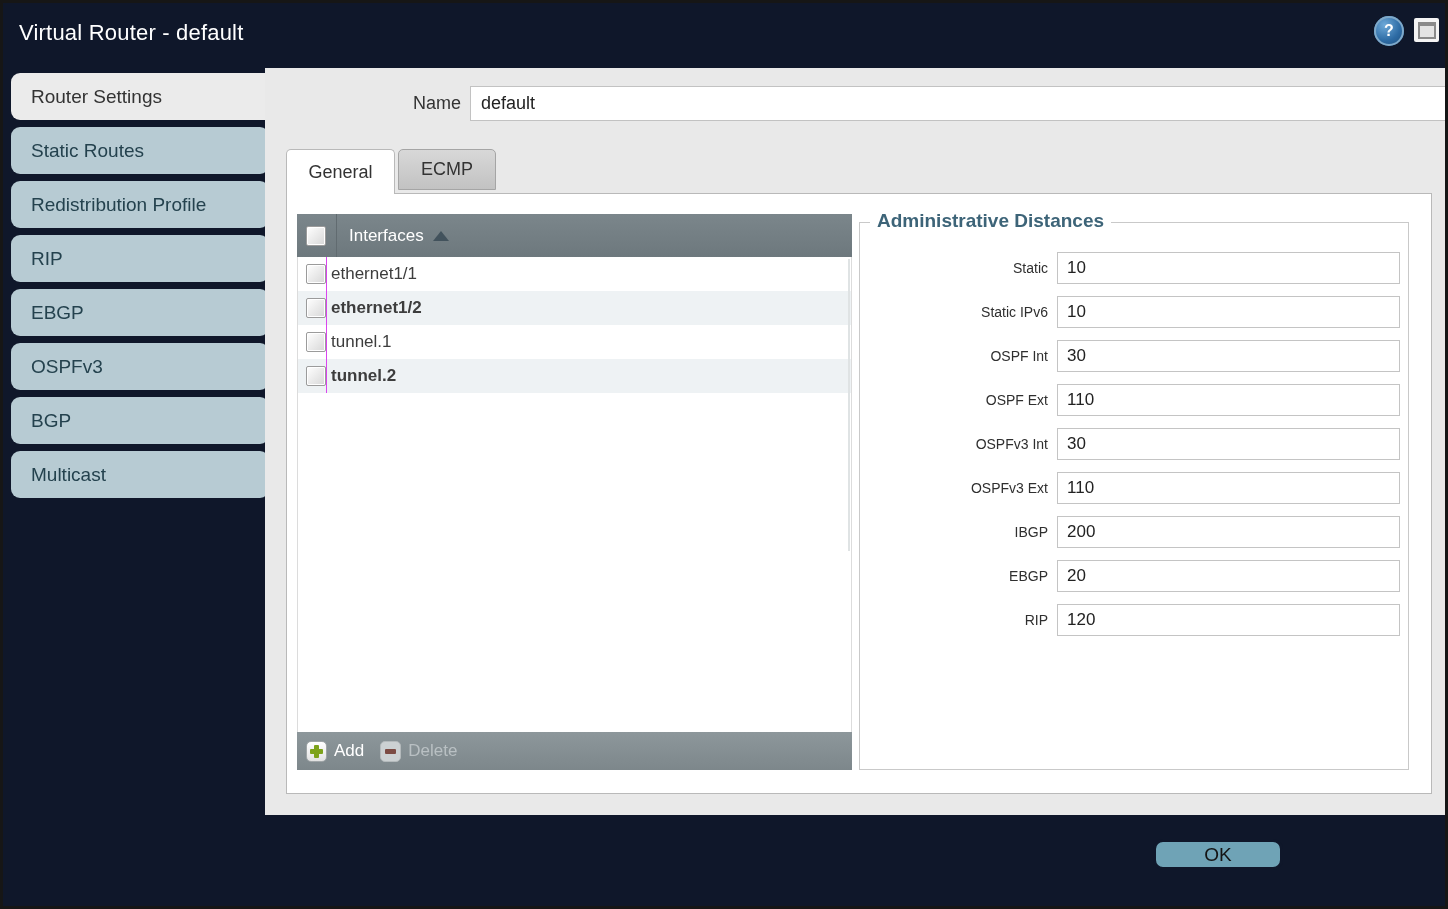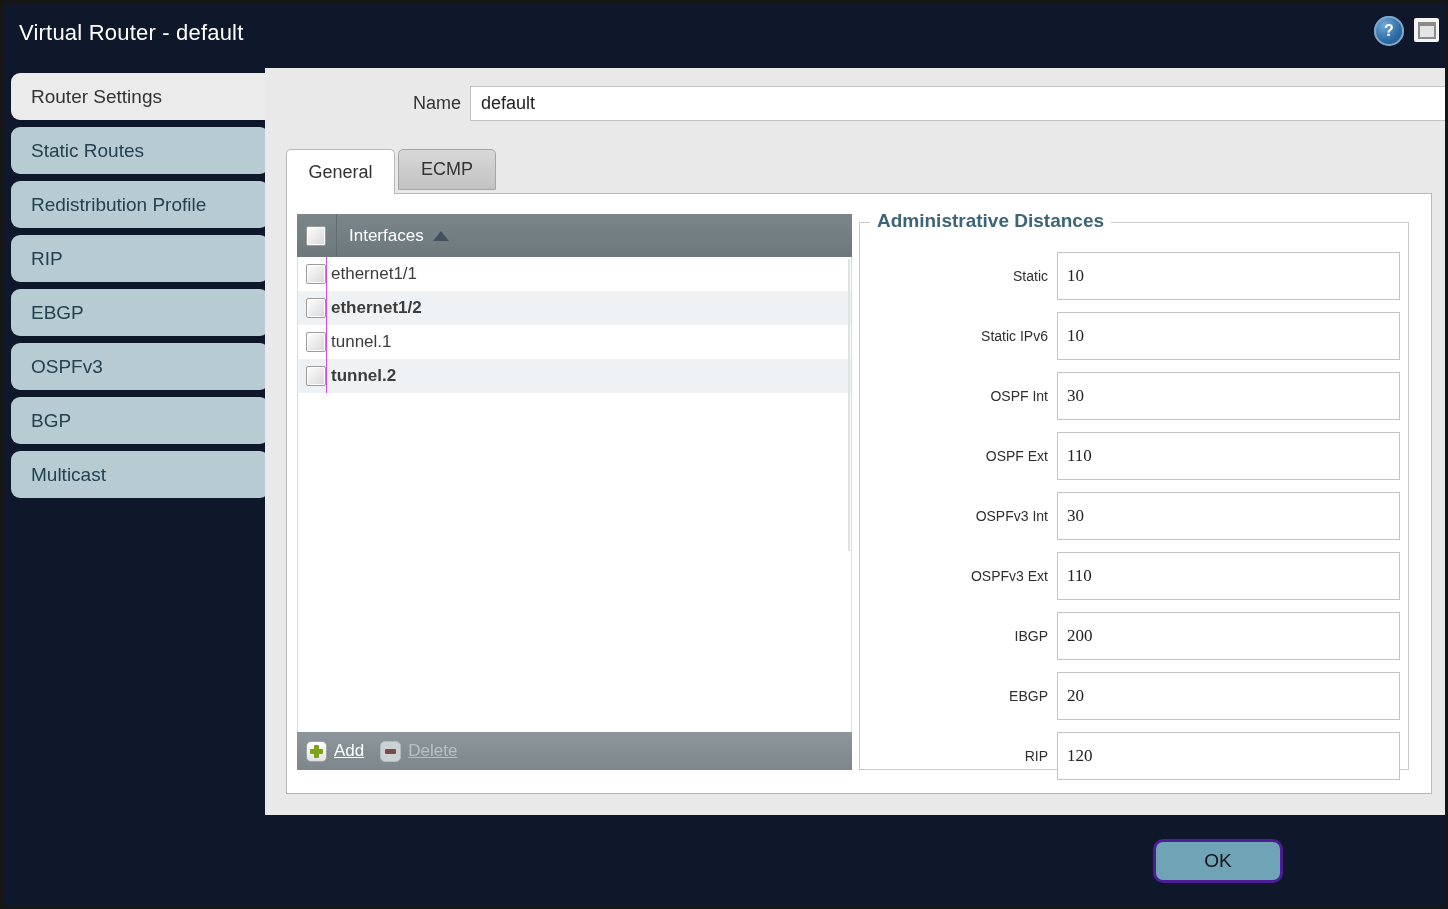--- a/index.html
+++ b/index.html
@@ -55,44 +55,44 @@
   .cb{width:18px;height:18px;flex:0 0 18px;border:1px solid #9b9b9b;border-radius:2px;
      background:linear-gradient(135deg,#ffffff 0%,#d7d7d7 100%);box-shadow:0 0 0 1px #fff inset;}
   .hdr-cell{border-left:1px solid #616b70;margin-left:10px;padding-left:12px;height:100%;
      display:flex;align-items:center;gap:9px;}
   .row-cell{border-left:1px solid #d946ef;margin-left:0;padding-left:4px;align-self:stretch;
      display:flex;align-items:center;flex:1;}
   .sort-asc{width:0;height:0;border-left:8px solid transparent;border-right:8px solid transparent;
      border-bottom:10px solid #42525c;display:inline-block;}
   .tbl-footer{height:38px;flex:0 0 38px;background:linear-gradient(#8d979b,#7d878b);
      display:flex;align-items:center;padding-left:9px;gap:16px;}
-  .ftr-btn{display:flex;align-items:center;gap:7px;font-size:17px;color:#fff;cursor:pointer;background:none;border:none;padding:0;font-family:"Liberation Sans",sans-serif;text-decoration:underline;}
+  .ftr-btn{display:flex;align-items:center;gap:7px;font-size:17px;color:#fff;cursor:pointer;background:none;border:none;padding:0;font-family:"Liberation Sans",sans-serif;}
   .ftr-btn.disabled{color:#b9c0c3;cursor:default;}
   .icon-sq{width:21px;height:21px;border-radius:5px;position:relative;box-sizing:border-box;}
   .icon-plus{background:linear-gradient(#ffffff,#e2e2e2);border:1px solid #9fa5a7;}
   .icon-plus::before,.icon-plus::after{content:'';position:absolute;background:#7da21b;border-radius:1px;}
   .icon-plus::before{width:13px;height:5px;left:3px;top:7px;}
   .icon-plus::after{width:5px;height:13px;left:7px;top:3px;}
   .icon-minus{background:#ccd1d3;border:1px solid #b4babc;}
   .icon-minus::before{content:'';position:absolute;background:#7c4b44;border-radius:1px;
      width:11px;height:5px;left:4px;top:7px;}
 
   
   .ad-fieldset{position:absolute;left:572px;top:28px;width:550px;height:548px;box-sizing:border-box;
      border:1px solid #c9c9c9;}
   .ad-legend{position:absolute;left:10px;top:-13px;background:#fff;padding:0 7px;
      font-size:19px;font-weight:bold;color:#3d6478;}
   .ad-body{padding-top:29px;}
   .ad-row{display:flex;align-items:center;margin-bottom:12px;}
   .ad-row label{flex:0 0 188px;text-align:right;padding-right:9px;font-size:14px;color:#2f2f2f;}
-  .ad-row input{width:343px;height:48px;box-sizing:border-box;border:1px solid #c4c4c4;
-     background:#fff;font-size:17px;padding:0 9px;font-family:Liberation Serif, serif;color:#222;}
-
-  
-  .btn{position:absolute;top:836px;height:44px;box-sizing:border-box;border:3px solid #4c1d95;
+  .ad-row input{width:343px;height:32px;box-sizing:border-box;border:1px solid #c4c4c4;
+     background:#fff;font-size:17px;padding:0 9px;font-family:Liberation Sans, sans-serif;color:#222;}
+
+  
+  .btn{position:absolute;top:836px;height:31px;box-sizing:border-box;border:3px solid #0f172a;
      border-radius:10px;font-size:19px;color:#141414;display:flex;align-items:center;justify-content:center;
      cursor:pointer;font-family:"Liberation Sans",sans-serif;}
   .btn.ok{left:1150px;width:130px;background:#6fa3b6;}
   .btn.cancel{left:1292px;width:134px;background:#cfcfcf;}
 </style>
 </head>
 <body>
 
 <div class="root">
 

